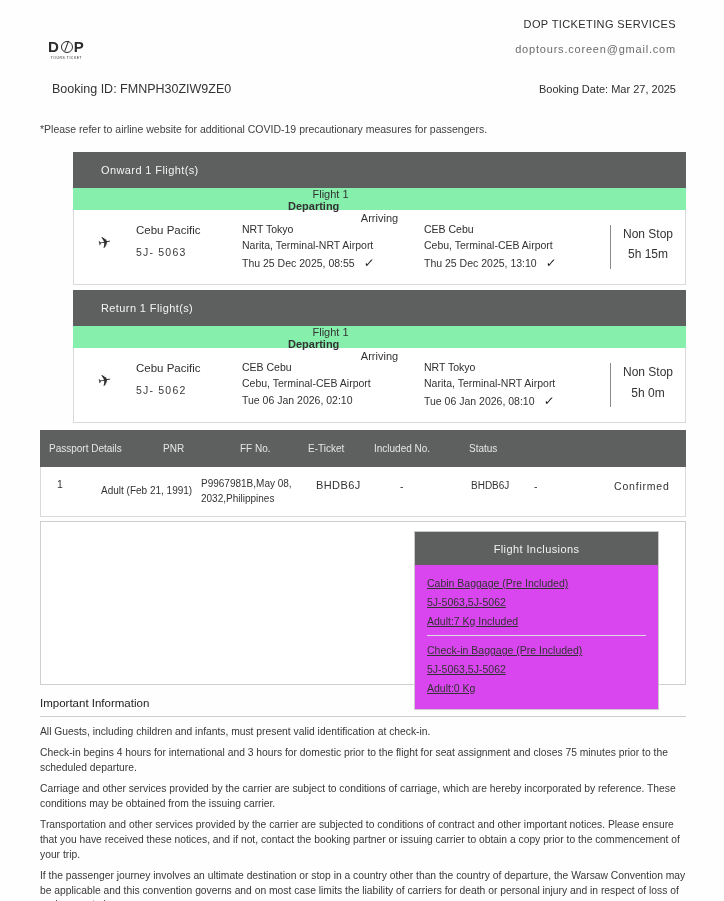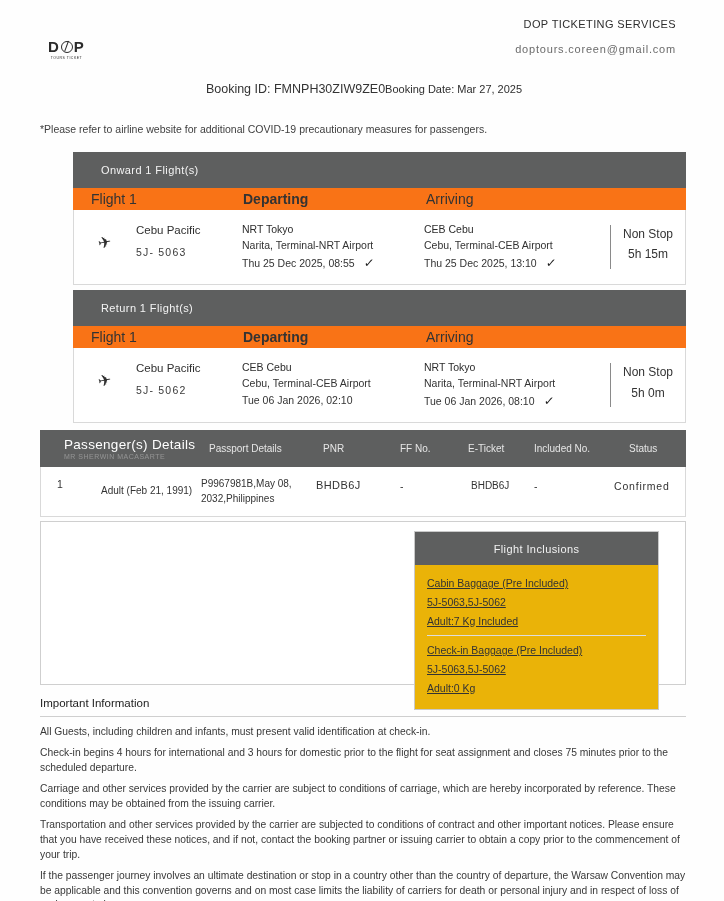--- a/index.html
+++ b/index.html
@@ -19,33 +19,33 @@
     display:inline-block; width:12px; height:12px; border:1.6px solid #2b2b2b; border-radius:50%;
     vertical-align:-1px; position:relative; margin:0 1px;
   }
   .logo-main .globe::before{content:""; position:absolute; left:4px; top:-1px; width:2px; height:11px; border-left:1px solid #2b2b2b; transform:rotate(20deg);}
   .logo-sub { font-size:3.5px; letter-spacing:.5px; color:#2b2b2b; margin-top:1px; }
   .company-block { position:absolute; right:10px; top:18px; text-align:right; }
   .company-name { font-size:11px; color:#2e2e2e; letter-spacing:.4px; }
   .company-email { font-size:11px; color:#6b6b6b; letter-spacing:.8px; margin-top:13px;margin-left:9px; }
 
   
-  .booking-row { display:flex; justify-content:center; align-items:baseline; margin-top:4px;margin-left:12px; }
+  .booking-row { display:flex; justify-content:space-between; align-items:baseline; margin-top:4px;margin-left:12px; }
   .booking-id { font-size:12.5px; color:#333; }
   .booking-date { font-size:11px; color:#2e2e2e; margin-right:10px; }
   .covid-note { margin-top:27px; font-size:10.5px; color:#3e3e3e; }
 
   
   .section { margin-top:17px;padding-left:33px; }
   .section.return { margin-top:5px; }
   .sec-bar {
     height:36px; background:#5e5f5f; color:#f4f4f4; display:flex; align-items:center;
     padding-left:28px; font-size:11px; letter-spacing:.4px;
   }
-  .sec-cols { height:22px; background:#f97316; display:flex; align-items:center; font-size:14px; color:#333; }
+  .sec-cols { height:22px; background:#86efac; display:flex; align-items:center; font-size:11px; color:#333;flex-direction:column; }
   .sec-cols .c1 { width:170px; padding-left:18px; }
   .sec-cols .c2 { width:183px;font-weight:bold; }
   .sec-cols .c3 { flex:1; }
   .flight-card {
     background:#fff; border:1px solid #d9d9d9; border-top:none; display:flex;
     padding:11px 0 12px 0;
   }
   .fc-icon { width:62px; text-align:center; padding-top:12px; }
   .plane { display:inline-block; font-size:16px; color:#2f2f2f; transform:rotate(-12deg); }
   .fc-airline { width:106px; font-size:11.5px; color:#2f2f2f; padding-top:3px; }
@@ -74,21 +74,21 @@
   .pr-details { width:122px; padding-left:22px; padding-top:9px; font-size:10px; }
   .pr-passport { width:112px; font-size:10px; line-height:1.5; }
   .pr-pnr { width:80px; padding-left:3px; font-size:11px; padding-top:3px; letter-spacing:.4px; }
   .pr-ff { width:70px; padding-left:7px; padding-top:4px; }
   .pr-et { width:70px; padding-left:8px; font-size:10px; padding-top:4px; }
   .pr-ins { width:70px; padding-left:1px; padding-top:4px; }
   .pr-status { flex:1; padding-left:11px; padding-top:4px; letter-spacing:.8px; }
 
   
   .inclusions-area { margin-top:4px; border:1px solid #cfcfcf; height:164px; position:relative; background:#fff; }
-  .incl-box { position:absolute; top:9px; right:26px; width:245px; border:1px solid #c9c9c9; background:#eab308; }
+  .incl-box { position:absolute; top:9px; right:26px; width:245px; border:1px solid #c9c9c9; background:#d946ef; }
   .incl-bar { height:33px; background:#5e5f5f; color:#f2f2f2; font-size:11px; display:flex; align-items:center; justify-content:center; letter-spacing:.4px; }
   .incl-body { padding:9px 12px 12px 12px; font-size:10.5px; color:#333;text-decoration:underline; }
   .incl-group { line-height:1.78; }
   .incl-group + .incl-group { border-top:1px solid #ddd; margin-top:5px; padding-top:5px; }
 
   
   .important { margin-top:12px; }
   .imp-title { font-size:11.5px; color:#222; }
   .imp-rule { border:none; border-top:1px solid #cfcfcf; margin:7px 0 8px 0; }
   .imp-p { font-size:10.3px; line-height:1.45; color:#383838; margin:6px 0; }
@@ -173,24 +173,20 @@
       <div class="fc-div"></div>
       <div class="fc-stop">
         <div>Non Stop</div>
         <div>5h 0m</div>
       </div>
     </div>
   </div>
 
   <div class="pass">
     <div class="pass-header">
-      <div class="ph-details">
-        <div class="ph-title">Passenger(s) Details</div>
-        <div class="ph-name">MR SHERWIN MACASARTE</div>
-      </div>
       <span class="col-passport">Passport Details</span>
       <span class="col-pnr">PNR</span>
       <span class="col-ff">FF No.</span>
       <span class="col-et">E-Ticket</span>
       <span class="col-ins">Included No.</span>
       <span class="col-status">Status</span>
     </div>
     <div class="pass-row">
       <span class="pr-num">1</span>
       <span class="pr-details">Adult (Feb 21, 1991)</span>

